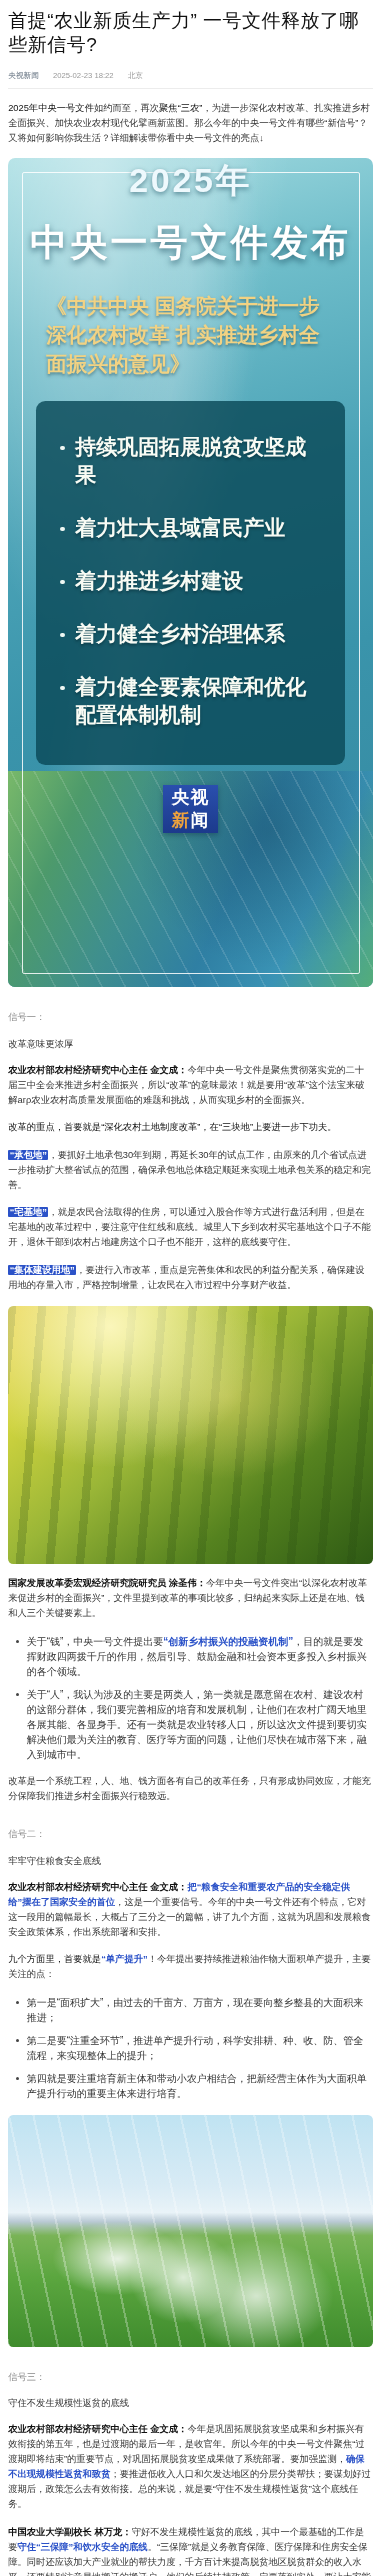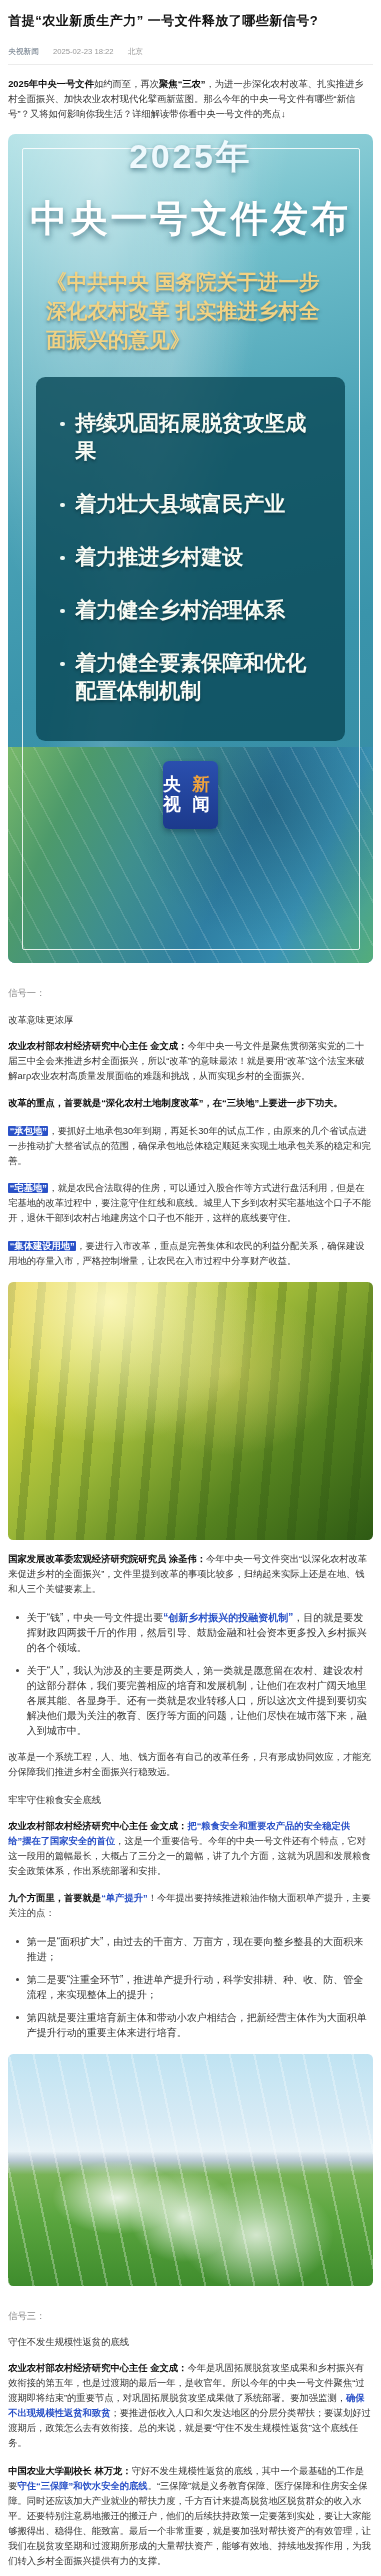--- a/index.html
+++ b/index.html
@@ -5,30 +5,30 @@
   * { margin:0; padding:0; box-sizing:border-box; }
   html,body { background:#ffffff; }
   body {
     width:381px;
     font-family:"Liberation Sans","DejaVu Sans",sans-serif;
     color:#333;
   }
   .page { padding:9.3px 8.2px 12.4px; }
 
   h1.title {
-    font-size:13px; line-height:24px; font-weight:700; color:#111;
+    font-size:19px; line-height:24px; font-weight:400; color:#111;
     letter-spacing:0.5px;
   }
   .byline { margin-top:13.4px; font-size:7.7px; color:#9a9a9a; display:flex; gap:14px; align-items:center;}
   .byline .src { color:#62707f; }
   .divider { height:0.5px; background:#ececec; margin-top:7.2px; }
 
   .para { margin-top:12.4px; font-size:9.3px; line-height:15px; color:#333; }
   .speaker { font-weight:700; color:#111; }
-  .bold { font-weight:700; color:#111; }
+  .bold { font-weight:400; color:#111; }
   .blue { color:#2B52C8; font-weight:700; }
   .tag { background:#2B52C8; color:#fff; font-weight:700; padding:0 1.5px; border-radius:1px; }
 
   .sig-label { margin-top:23px; font-size:9.3px; line-height:14px; color:#8a8a8a; }
   .sig-sub { margin-top:12.4px; font-size:9.3px; line-height:14px; color:#333; }
 
   ul.blist { margin-top:12.4px; list-style:none; }
   ul.blist li { position:relative; padding-left:18.5px; font-size:10px; line-height:15px; color:#333; margin-top:8.2px; }
   ul.blist li:first-child { margin-top:0; }
   ul.blist li::before { content:''; position:absolute; left:7.7px; top:6.2px; width:3.1px; height:3.1px; border-radius:50%; background:#444; }
@@ -76,23 +76,23 @@
   ul.ig-bullets li {
     position:relative; padding-left:17.5px; margin-bottom:25px;
     font-size:21px; line-height:28px; font-weight:700; color:#f8fbf4;
     text-shadow:0 1.5px 2.6px rgba(0,30,40,.45);
   }
   ul.ig-bullets li::before {
     content:''; position:absolute; left:2.6px; top:12.4px; width:4.6px; height:4.6px;
     border-radius:50%; background:#eef7f3;
   }
   .ig-logo {
-    margin:19.6px auto 0; width:55px; height:68px; border-radius:6px;
+    margin:19.6px auto 0; width:55px; height:48px; border-radius:0;
     background:linear-gradient(#2a4fae,#1c3a8c);
-    display:flex; flex-direction:row; align-items:center; justify-content:center; gap:3.1px;
+    display:flex; flex-direction:column; align-items:center; justify-content:center; gap:3.1px;
     box-shadow:0 2.1px 5.2px rgba(0,20,40,.3);
   }
   .ig-logo span { font-size:17.5px; font-weight:700; color:#fff; letter-spacing:1.5px; line-height:19.6px; }
   .ig-logo .l2 .o { color:#f0a33c; letter-spacing:1.5px; }
 
   
   .photo { width:365px; border-radius:5.2px; margin-top:13.4px; }
   .photo-rice {
     height:258px;
     background:
@@ -168,20 +168,21 @@
 
   <p class="para"><span class="speaker">国家发展改革委宏观经济研究院研究员 涂圣伟：</span><span>今年中央一号文件突出“以深化农村改革来促进乡村的全面振兴”，文件里提到改革的事项比较多，归纳起来实际上还是在地、钱和人三个关键要素上。</span></p>
 
   <ul class="blist">
     <li><span>关于“钱”，中央一号文件提出要</span><span class="blue">“创新乡村振兴的投融资机制”</span><span>，目的就是要发挥财政四两拨千斤的作用，然后引导、鼓励金融和社会资本更多投入乡村振兴的各个领域。</span></li>
     <li>关于“人”，我认为涉及的主要是两类人，第一类就是愿意留在农村、建设农村的这部分群体，我们要完善相应的培育和发展机制，让他们在农村广阔天地里各展其能、各显身手。还有一类就是农业转移人口，所以这次文件提到要切实解决他们最为关注的教育、医疗等方面的问题，让他们尽快在城市落下来，融入到城市中。</li>
   </ul>
 
   <p class="para">改革是一个系统工程，人、地、钱方面各有自己的改革任务，只有形成协同效应，才能充分保障我们推进乡村全面振兴行稳致远。</p>
 
+  <p class="sig-label">信号二：</p>
   <p class="sig-sub">牢牢守住粮食安全底线</p>
 
   <p class="para"><span class="speaker">农业农村部农村经济研究中心主任 金文成：</span><span class="blue">把“粮食安全和重要农产品的安全稳定供给”摆在了国家安全的首位</span><span>，这是一个重要信号。今年的中央一号文件还有个特点，它对这一段用的篇幅最长，大概占了三分之一的篇幅，讲了九个方面，这就为巩固和发展粮食安全政策体系，作出系统部署和安排。</span></p>
 
   <p class="para"><span class="bold">九个方面里，首要就是</span><span class="blue">“单产提升”</span><span>！今年提出要持续推进粮油作物大面积单产提升，主要关注的点：</span></p>
 
   <ul class="blist">
     <li>第一是“面积扩大”，由过去的千亩方、万亩方，现在要向整乡整县的大面积来推进；</li>
     <li>第二是要“注重全环节”，推进单产提升行动，科学安排耕、种、收、防、管全流程，来实现整体上的提升；</li>
     <li>第四就是要注重培育新主体和带动小农户相结合，把新经营主体作为大面积单产提升行动的重要主体来进行培育。</li>

